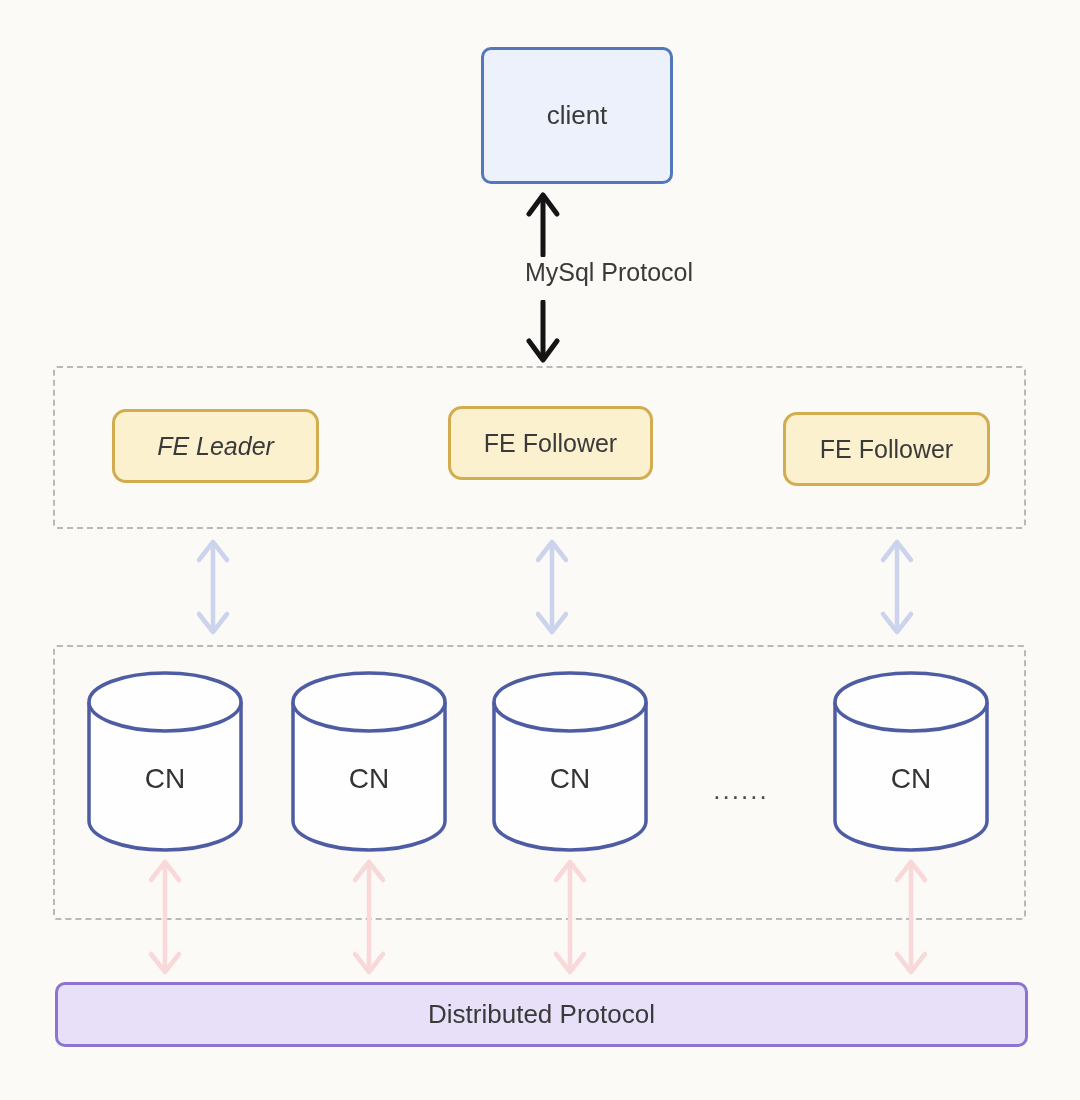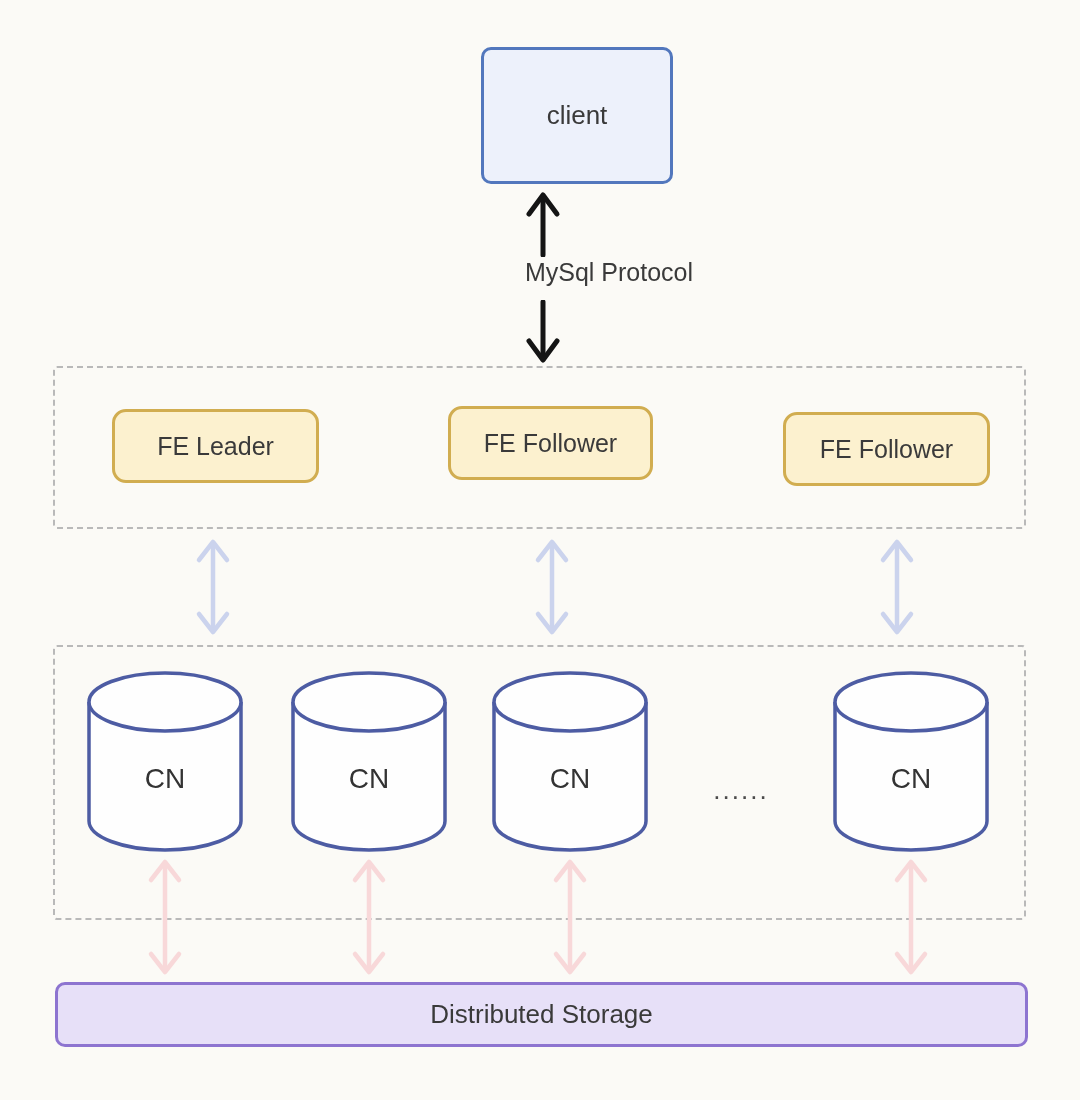--- a/index.html
+++ b/index.html
@@ -51,21 +51,21 @@
   .fe-container { left: 53px; top: 366px; width: 973px; height: 163px; }
   .cn-container { left: 53px; top: 645px; width: 973px; height: 275px; }
 
   .fe-box {
     background: var(--fe-fill);
     border: 3px solid var(--fe-border);
     border-radius: 14px;
     font-size: 25px;
     height: 74px;
   }
-  .fe-leader    { left: 112px; top: 409px; width: 207px; }
+  .fe-leader    { left: 112px; top: 409px; width: 207px; font-style: italic; }
   .fe-follower1 { left: 448px; top: 406px; width: 205px; }
   .fe-follower2 { left: 783px; top: 412px; width: 207px; }
 
   .arrow { position: absolute; }
   .arrow line, .arrow polyline {
     fill: none;
     stroke-linecap: round;
     stroke-linejoin: round;
   }
   .arrow-black line, .arrow-black polyline { stroke: var(--arrow-black); stroke-width: 5; }
@@ -199,16 +199,16 @@
     <line x1="22" y1="9" x2="22" y2="113"></line>
     <polyline points="8,98 22,116 36,98"></polyline>
   </svg>
   <svg class="arrow arrow-pink" style="left:889px; top:856px;" width="44" height="122">
     <polyline points="8,24 22,6 36,24"></polyline>
     <line x1="22" y1="9" x2="22" y2="113"></line>
     <polyline points="8,98 22,116 36,98"></polyline>
   </svg>
 
   <div class="node storage-bar">
-    <span>Distributed Storage</span>
+    <span>Distributed Protocol</span>
   </div>
 
 </div>
 
 </body></html>

